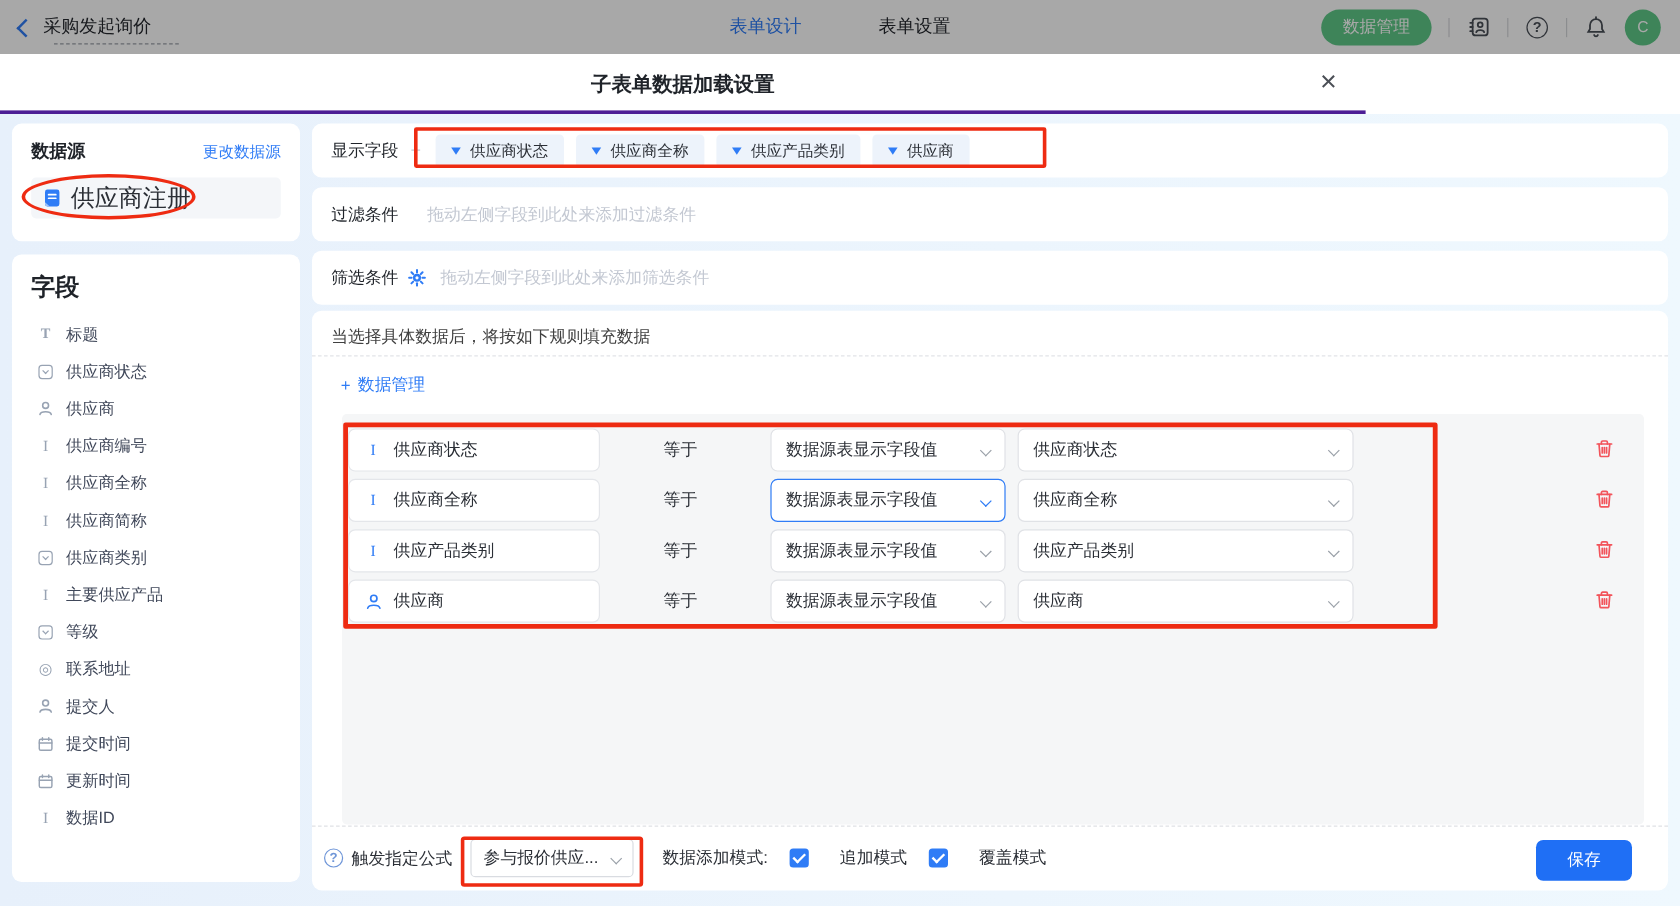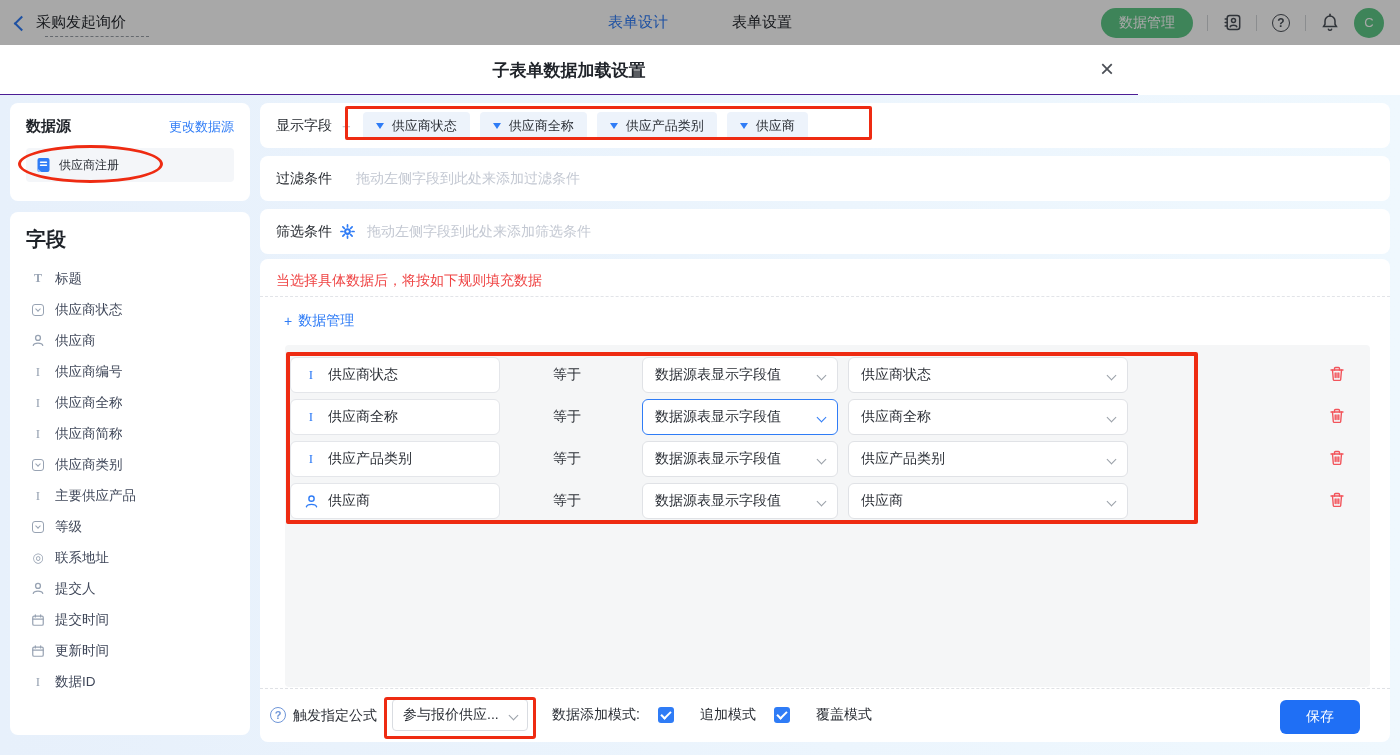--- a/index.html
+++ b/index.html
@@ -19,34 +19,34 @@
   .tb-tab { font-size:15px; color:#25282e; cursor:pointer; }
   .tb-tab.active { color:#2f7cf6; }
   .tb-right { position:absolute; right:16px; top:0; height:45px; display:flex; align-items:center; gap:14px; }
   .pill-btn { background:#5ec887; color:#fff; font-size:14px; height:30px; padding:0 18px; border-radius:15px; display:flex; align-items:center; }
   .tb-divider { width:1px; height:16px; background:#d4d6da; }
   .tb-ic { width:20px; height:20px; display:flex; align-items:center; justify-content:center; color:#4a4f57; }
   .q-circle { width:18px; height:18px; border:1.6px solid #4a4f57; border-radius:50%; display:flex; align-items:center; justify-content:center; font-size:12px; font-weight:bold; color:#4a4f57; }
   .avatar { width:30px; height:30px; border-radius:50%; background:#5ec887; color:#fff; display:flex; align-items:center; justify-content:center; font-size:13px; }
 
   
-  .modal-header { position:absolute; top:45px; left:0; width:1138px; height:50px; background:#fff; border-bottom:1px solid #4c1d95; z-index:2; }
+  .modal-header { position:absolute; top:45px; left:0; width:1138px; height:50px; background:#fff; border-bottom:3px solid #4c1d95; z-index:2; }
   .modal-title { position:absolute; left:0; right:0; top:0; height:50px; display:flex; align-items:center; justify-content:center; font-size:17px; font-weight:600; color:#1f2329; }
   .modal-close { position:absolute; right:24px; top:10px; font-size:24px; line-height:28px; color:#4b4f56; cursor:pointer; font-weight:300; }
 
   
   .modal-body { position:absolute; top:95px; left:0; width:1400px; height:660px; background:linear-gradient(90deg,#e7f0fb 0%,#ecf5fd 60%,#eff8fe 100%); z-index:1; }
   .panel { position:absolute; background:#fff; border-radius:8px; }
 
   
   .p-datasource { left:10px; top:8px; width:240px; height:98px; padding:14px 16px; }
   .ds-head { display:flex; align-items:center; justify-content:space-between; }
   .ds-title { font-size:15px; font-weight:700; color:#1f2329; }
   .ds-change { font-size:13px; color:#2f7cf6; cursor:pointer; }
-  .ds-item { margin-top:12px; background:#f4f6f9; border-radius:4px; height:34px; display:flex; align-items:center; gap:8px; padding:0 10px; font-size:12px; color:#2b2f36; cursor:pointer; }
+  .ds-item { margin-top:12px; background:#f4f6f9; border-radius:4px; height:34px; display:flex; align-items:center; gap:8px; padding:0 10px; font-size:20px; color:#2b2f36; cursor:pointer; }
   .p-fields { left:10px; top:117px; width:240px; height:523px; padding:14px 16px; }
   .fields-title { font-size:20px; font-weight:700; color:#1f2329; }
   .field-list { margin-top:10px; }
   .field-item { height:31px; display:flex; align-items:center; gap:9px; font-size:13.5px; color:#40485a; padding-left:4px; cursor:grab; }
   .fic { width:16px; display:flex; align-items:center; justify-content:center; color:#98a3b3; flex:none; }
   .fic-t { font-size:12px; font-weight:700; font-family:"Liberation Serif","DejaVu Serif",serif; }
   .fic-i { font-size:13px; font-family:"Liberation Serif","DejaVu Serif",serif; }
   .selbox { width:12px; height:12px; border:1.3px solid #98a3b3; border-radius:3px; display:flex; align-items:center; justify-content:center; }
   .selbox .chev { width:4px; height:4px; border-width:1.2px; margin-top:-2px; border-color:#98a3b3; }
   .loc { font-size:13px; }
@@ -60,21 +60,21 @@
   .faint-plus { color:#c6cbd4; font-size:15px; margin:0 12px 0 10px; }
   .tagrow { display:flex; gap:10px; }
   .tag { background:#edf3fb; border-radius:4px; height:28px; padding:0 13px; display:flex; align-items:center; gap:8px; font-size:13px; color:#2b2f36; cursor:pointer; }
   .tag-tri { width:0; height:0; border-left:4.5px solid transparent; border-right:4.5px solid transparent; border-top:6px solid #2f7cf6; }
   .placeholder { color:#c3c8d2; font-size:14px; margin-left:24px; }
   .p-screen .placeholder { margin-left:12px; }
   .gear { margin-left:8px; display:flex; align-items:center; }
 
   
   .p-rules { left:260px; top:164px; width:1130px; height:483px; }
-  .rules-hint { position:absolute; left:16px; top:13px; font-size:14px; color:#ef4444; }
+  .rules-hint { position:absolute; left:16px; top:13px; font-size:14px; color:#404040; }
   .rules-dash { position:absolute; left:0; right:0; top:37px; border-top:1px dashed #e2e4e8; }
   .add-field { position:absolute; left:24px; top:53px; font-size:14px; color:#2f7cf6; display:flex; gap:6px; align-items:center; cursor:pointer; }
   .graybox { position:absolute; left:25px; top:86px; width:1085px; height:342px; background:#f5f6f7; border-radius:4px; }
   .mrow { position:absolute; left:0; width:100%; height:36px; }
   .mrow .fieldbox { position:absolute; left:5px; top:0; width:210px; height:36px; background:#fff; border:1px solid #e4e6ea; border-radius:6px; display:flex; align-items:center; gap:9px; padding:0 12px; font-size:14px; color:#2b2f36; cursor:pointer; }
   .mrow .fieldbox .fic { color:#2f7cf6; }
   .op { position:absolute; left:268px; top:0; width:64px; height:36px; display:flex; align-items:center; font-size:14px; color:#2b2f36; }
   .dd { position:absolute; top:0; height:36px; background:#fff; border:1px solid #e0e2e6; border-radius:6px; display:flex; align-items:center; justify-content:space-between; padding:0 12px; font-size:14px; color:#2b2f36; cursor:pointer; }
   .dd1 { left:357px; width:196px; }
   .dd2 { left:563px; width:280px; }

